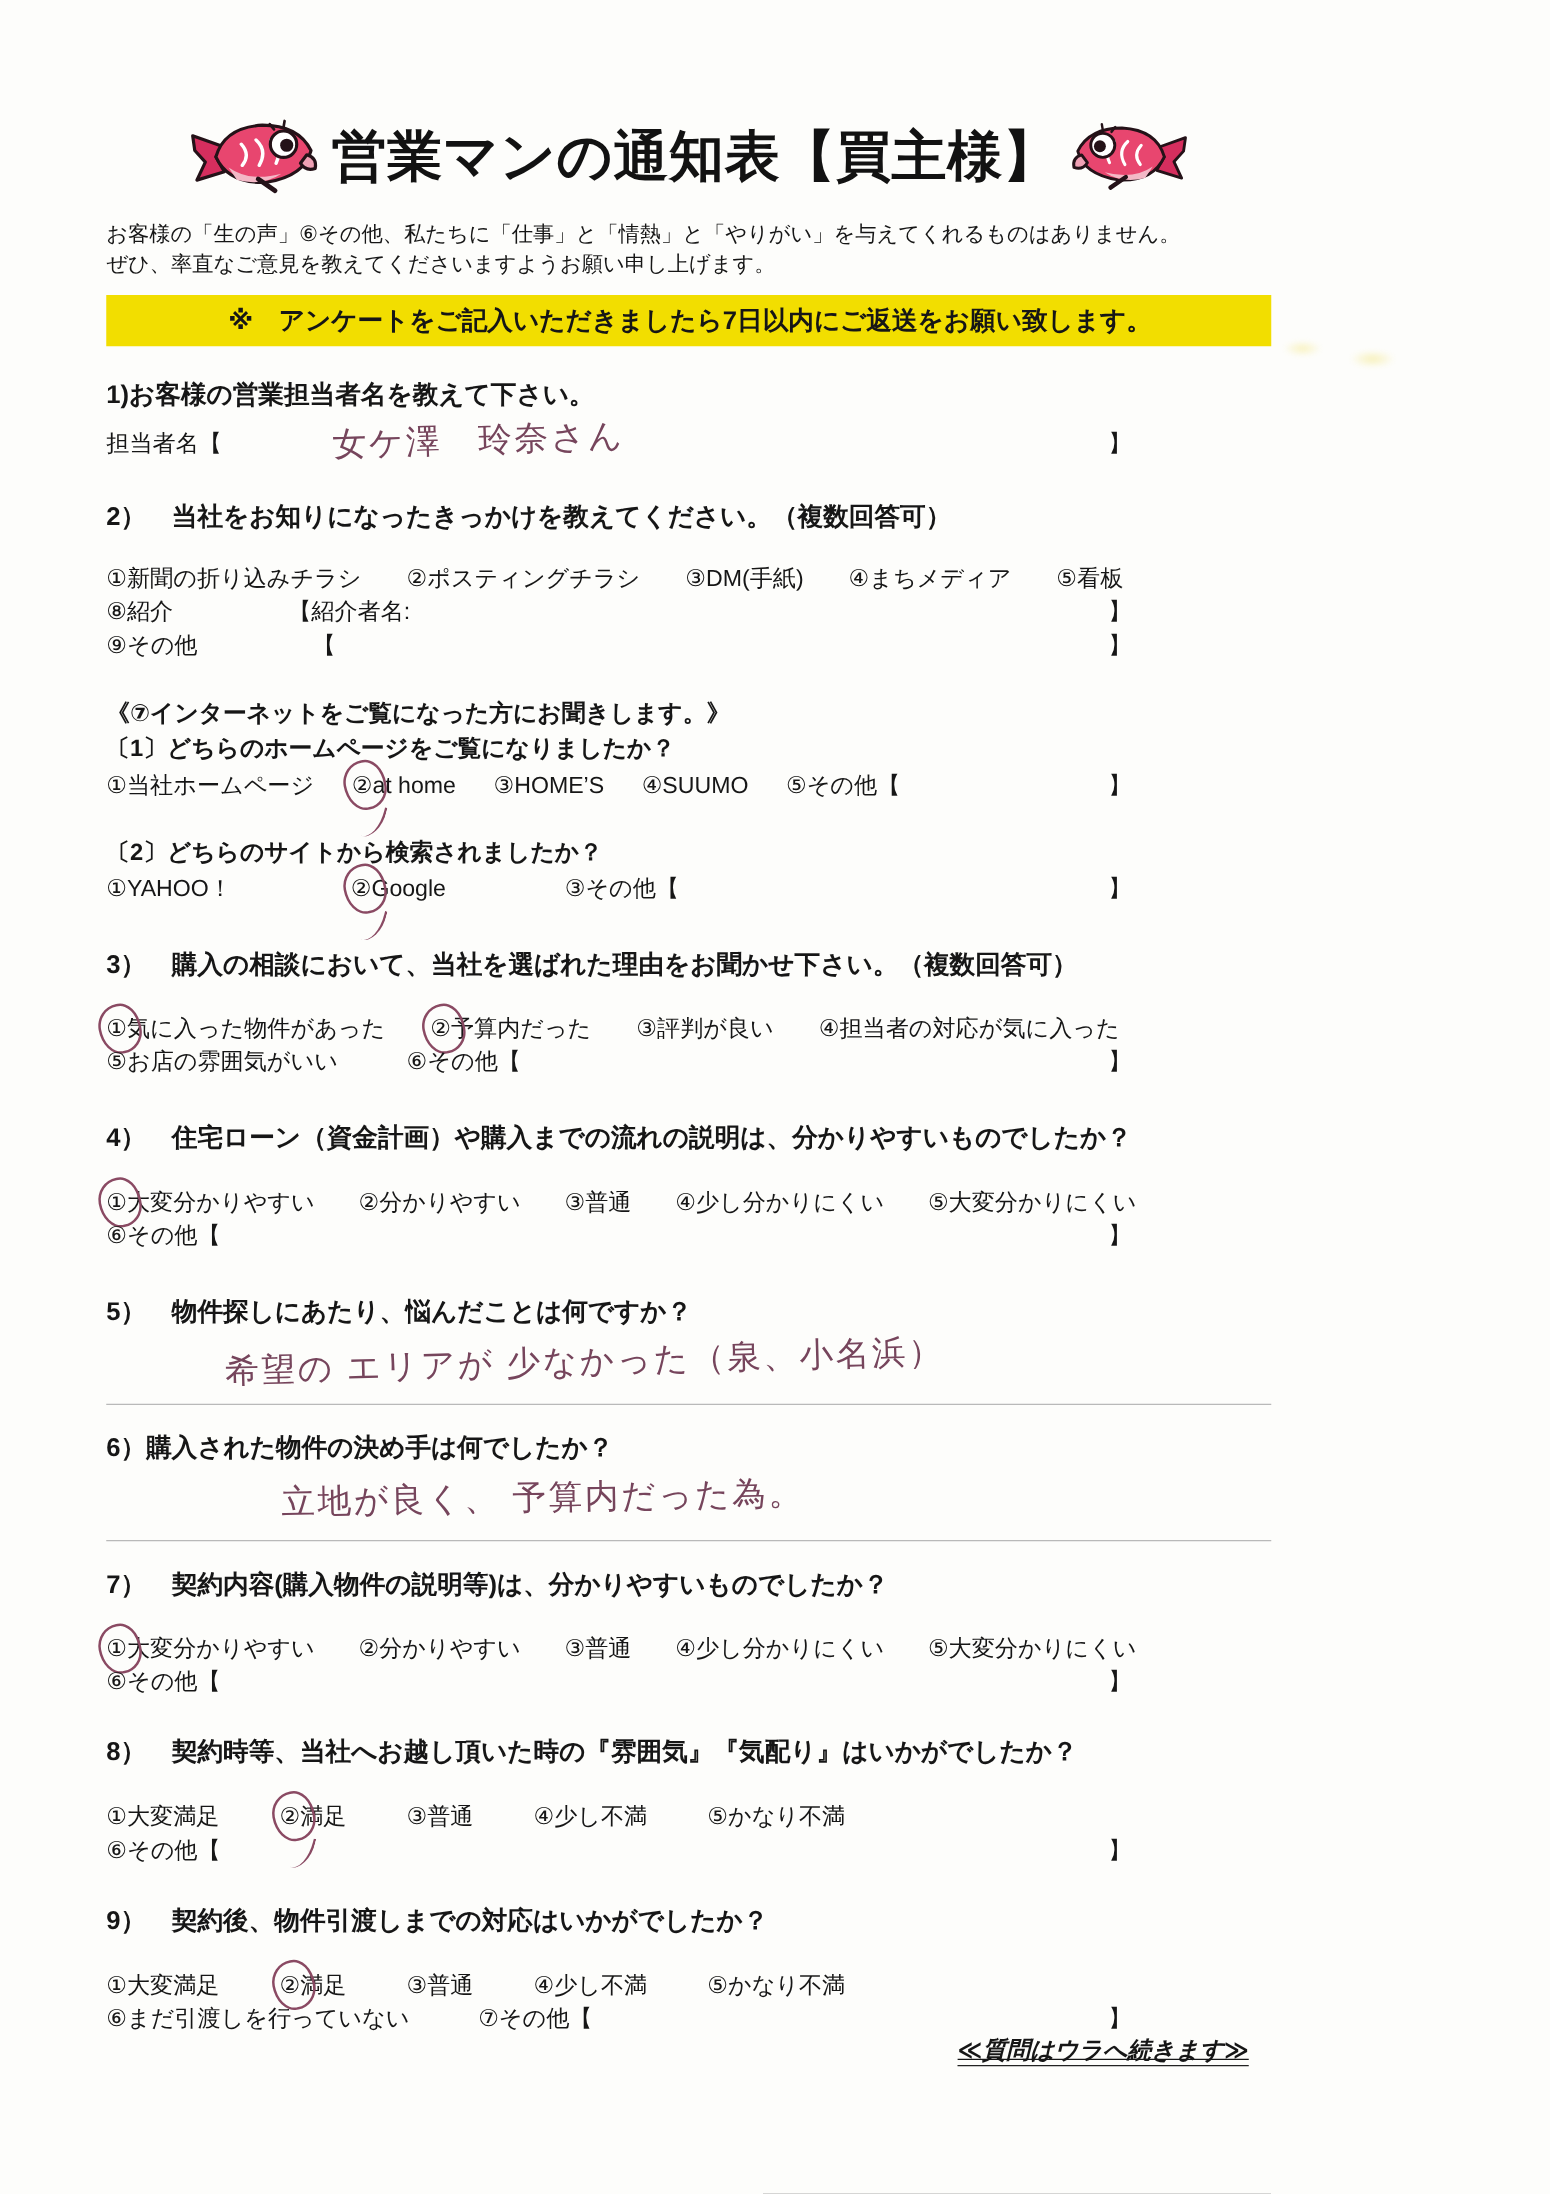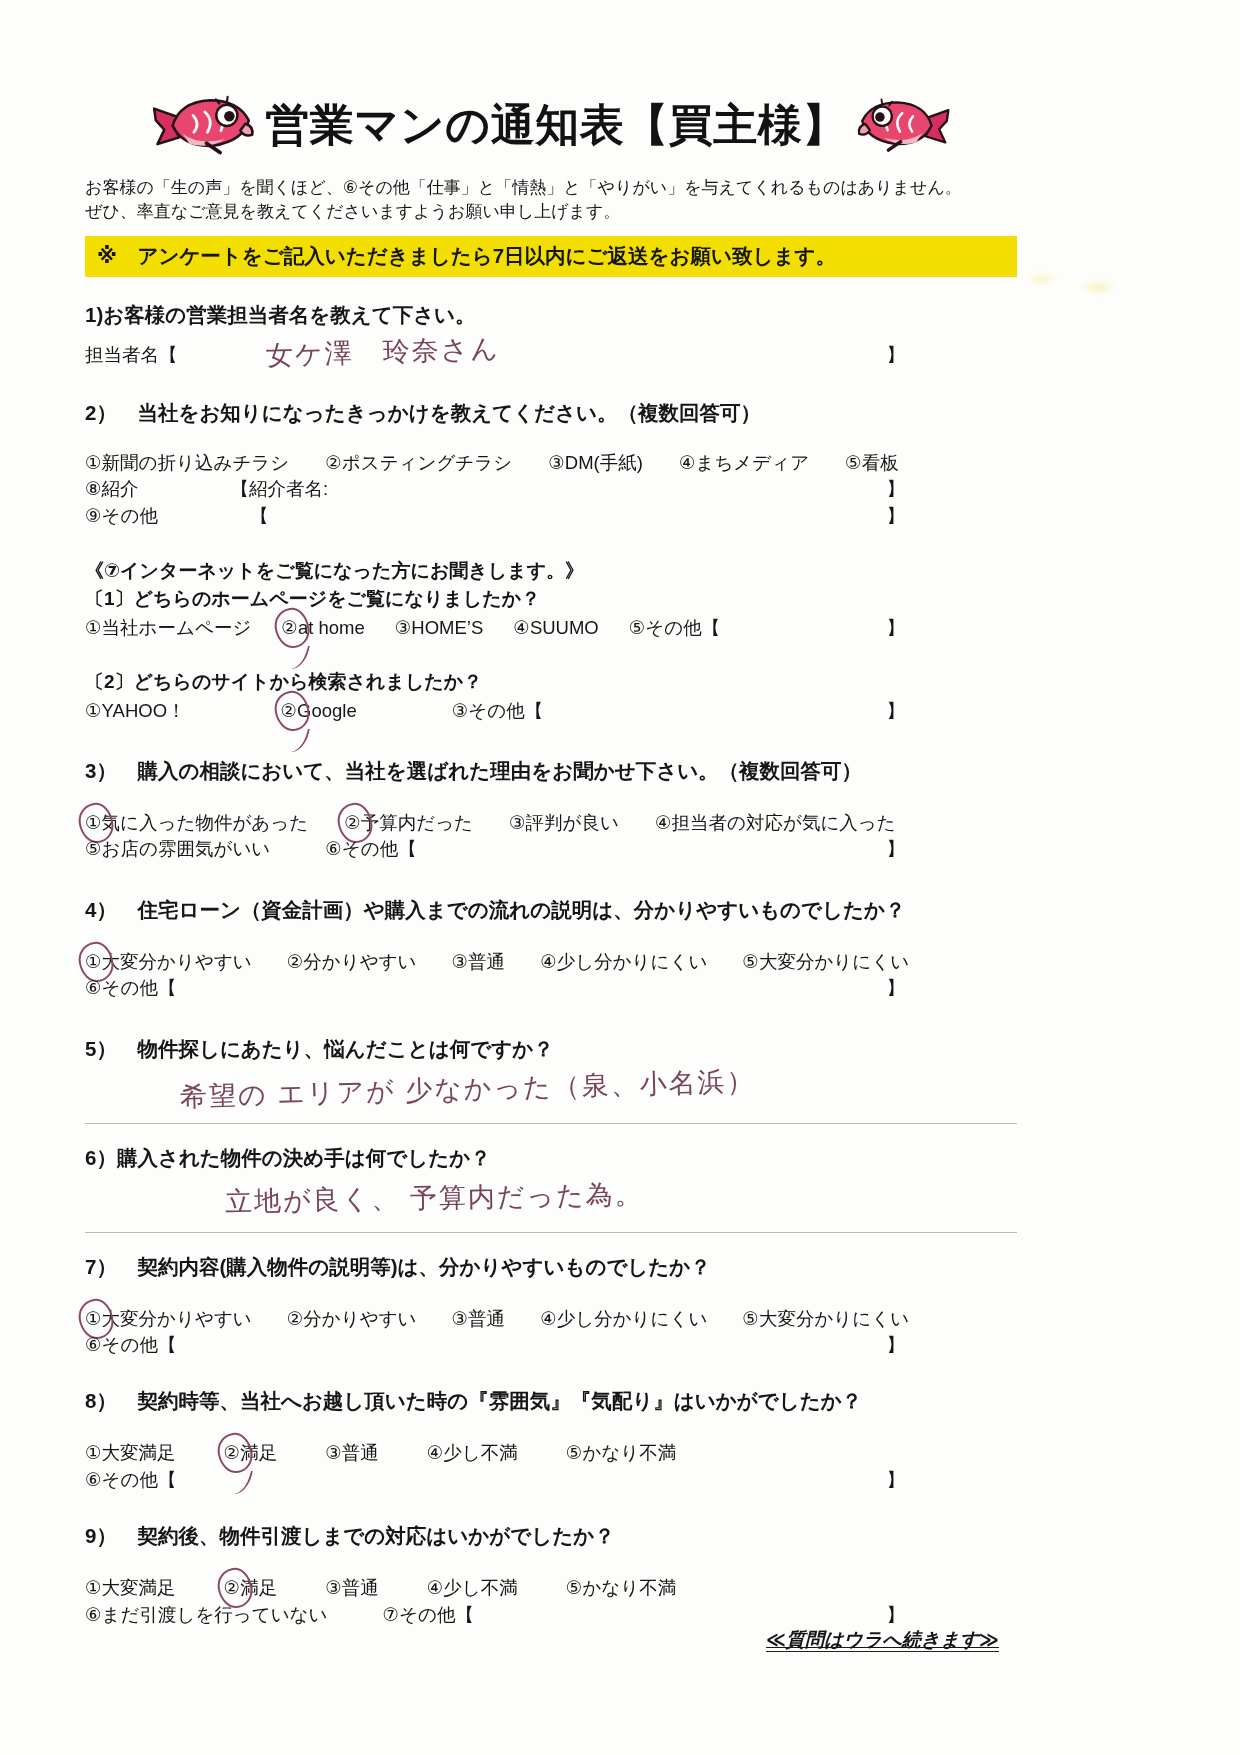--- a/index.html
+++ b/index.html
@@ -10,21 +10,21 @@
     font-family:"Liberation Sans","DejaVu Sans",sans-serif;
   }
   .content { position:absolute; left:85px; top:0; width:932px; }
 
   .title-row { display:flex; align-items:center; justify-content:center; gap:6px; padding-top:90px; }
   .page-title { margin:0; font-size:44px; font-weight:800; white-space:nowrap; letter-spacing:0.5px; color:#121212; }
   .fish svg { display:block; }
   .fish.right svg { transform:scaleX(-1); }
 
   .intro { margin-top:15px; font-size:17px; line-height:1.42; }
-  .notice { margin-top:12px; background:#f2de00; font-weight:bold; font-size:20.5px; padding:6px 10px 7px 12px; }
+  .notice { margin-top:12px; background:#f2de00; font-weight:bold; font-size:20.5px; padding:6px 10px 7px 12px;text-align:center; }
 
   .qh { font-size:20.5px; font-weight:bold; margin:0; }
   .subh { font-size:19px; font-weight:bold; margin:0; }
   .row { display:flex; align-items:baseline; font-size:18.5px; line-height:1.32; }
   .opt { position:relative; white-space:nowrap; }
   .g30 > * + * { margin-left:30px; }
   .g34 > * + * { margin-left:36px; }
   .g48 > * + * { margin-left:48px; }
   .g52 > * + * { margin-left:35px; }
   .g95 > * + * { margin-left:95px; }
@@ -100,21 +100,21 @@
           <circle cx="92" cy="30" r="12.5" fill="#ffffff" stroke="#241218" stroke-width="3"></circle>
           <circle cx="95" cy="31" r="6.2" fill="#241218"></circle>
           <path d="M83 16 l-4 -5 M92 14 l1 -6" stroke="#241218" stroke-width="2.5" stroke-linecap="round"></path>
           <path d="M114 40 q10 3 8 13 q-9 3 -14 -5 Z" fill="#f0a0b4" stroke="#241218" stroke-width="3" stroke-linejoin="round"></path>
           <path d="M68 63 l16 11" stroke="#241218" stroke-width="4.5" stroke-linecap="round"></path>
         </svg>
       </span>
     </div>
 
     <div class="intro">
-      <div>お客様の「生の声」を聞くほど、⑥その他「仕事」と「情熱」と「やりがい」を与えてくれるものはありません。</div>
+      <div>お客様の「生の声」⑥その他、私たちに「仕事」と「情熱」と「やりがい」を与えてくれるものはありません。</div>
       <div>ぜひ、率直なご意見を教えてくださいますようお願い申し上げます。</div>
     </div>
 
     <div class="notice">※　アンケートをご記入いただきましたら7日以内にご返送をお願い致します。</div>
 
     <h2 class="qh mt24">1)お客様の営業担当者名を教えて下さい。</h2>
     <div class="row mt14">
       <span class="opt">担当者名【</span>
       <span class="hand hw1">女ケ澤　玲奈さん</span>
       <span class="opt push mr">】</span>

